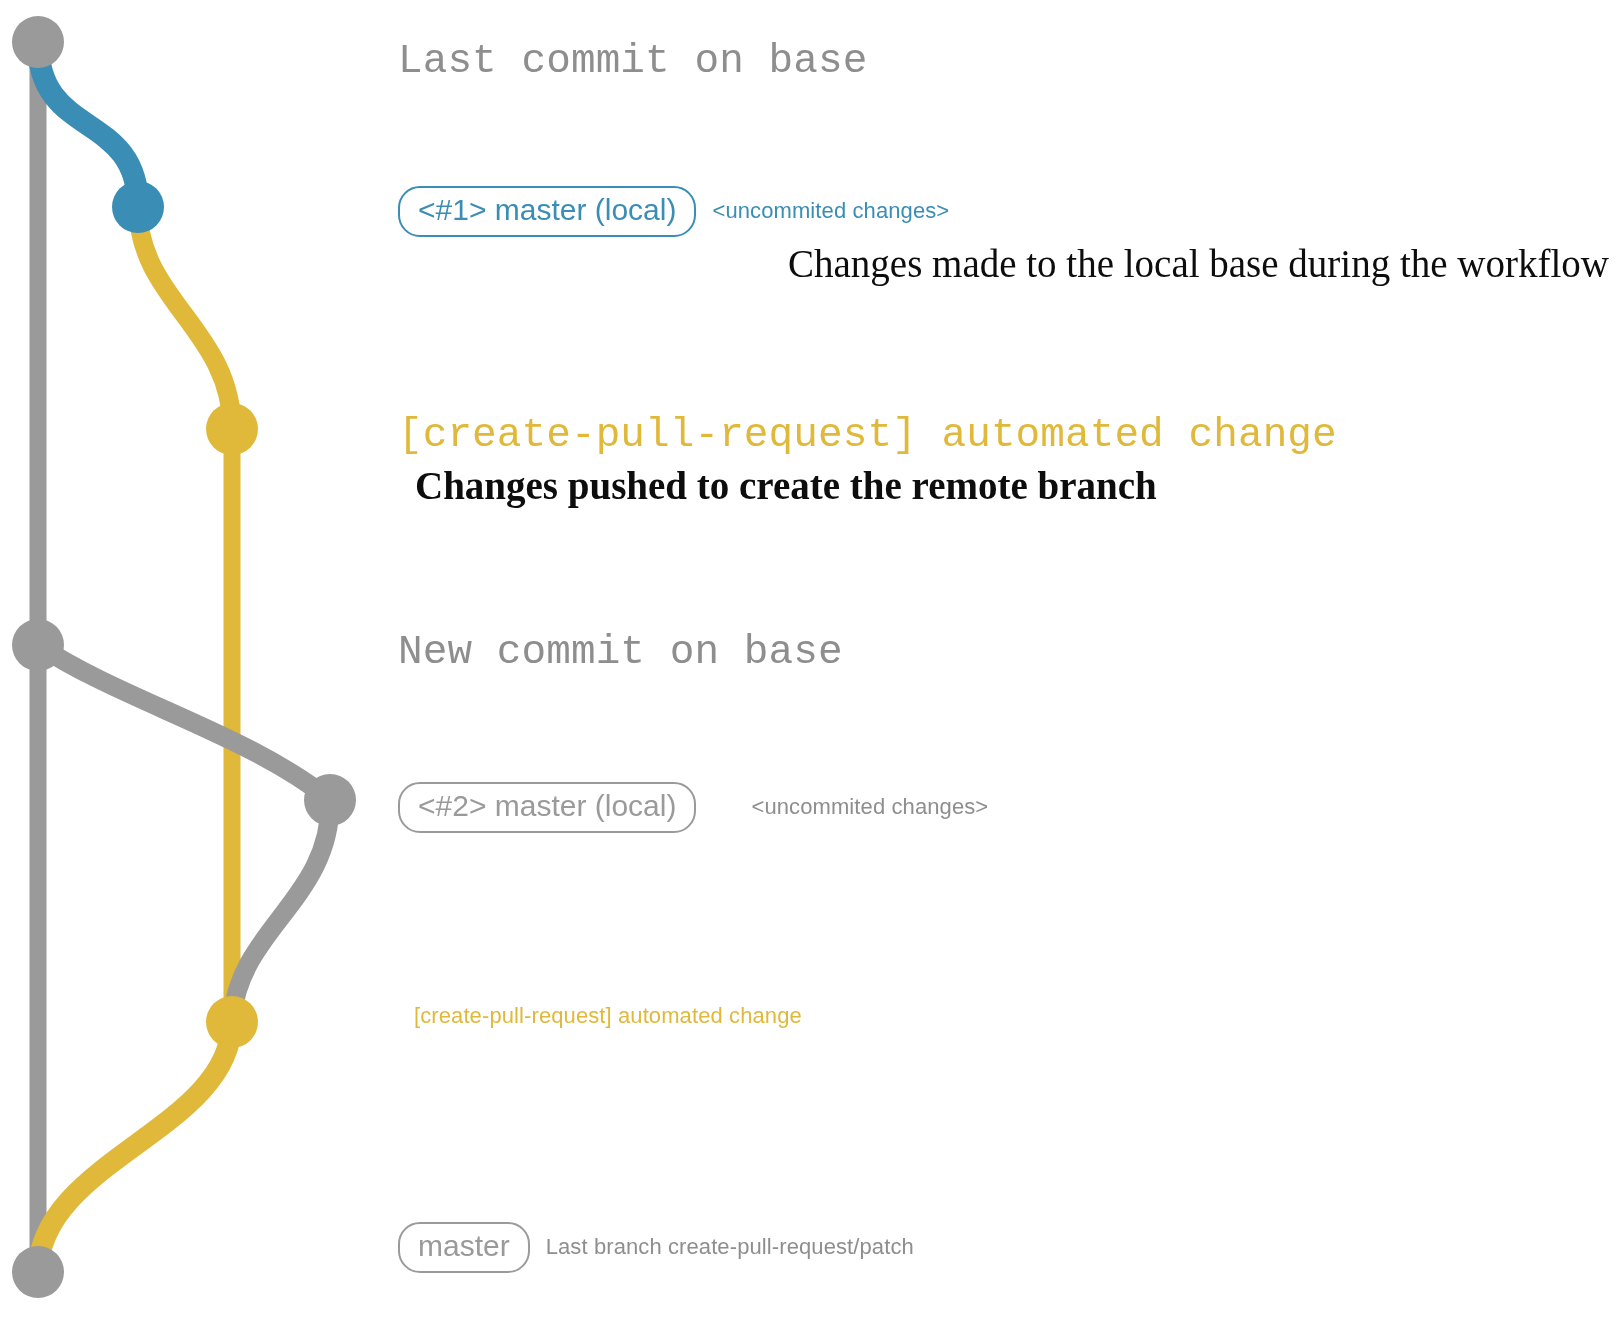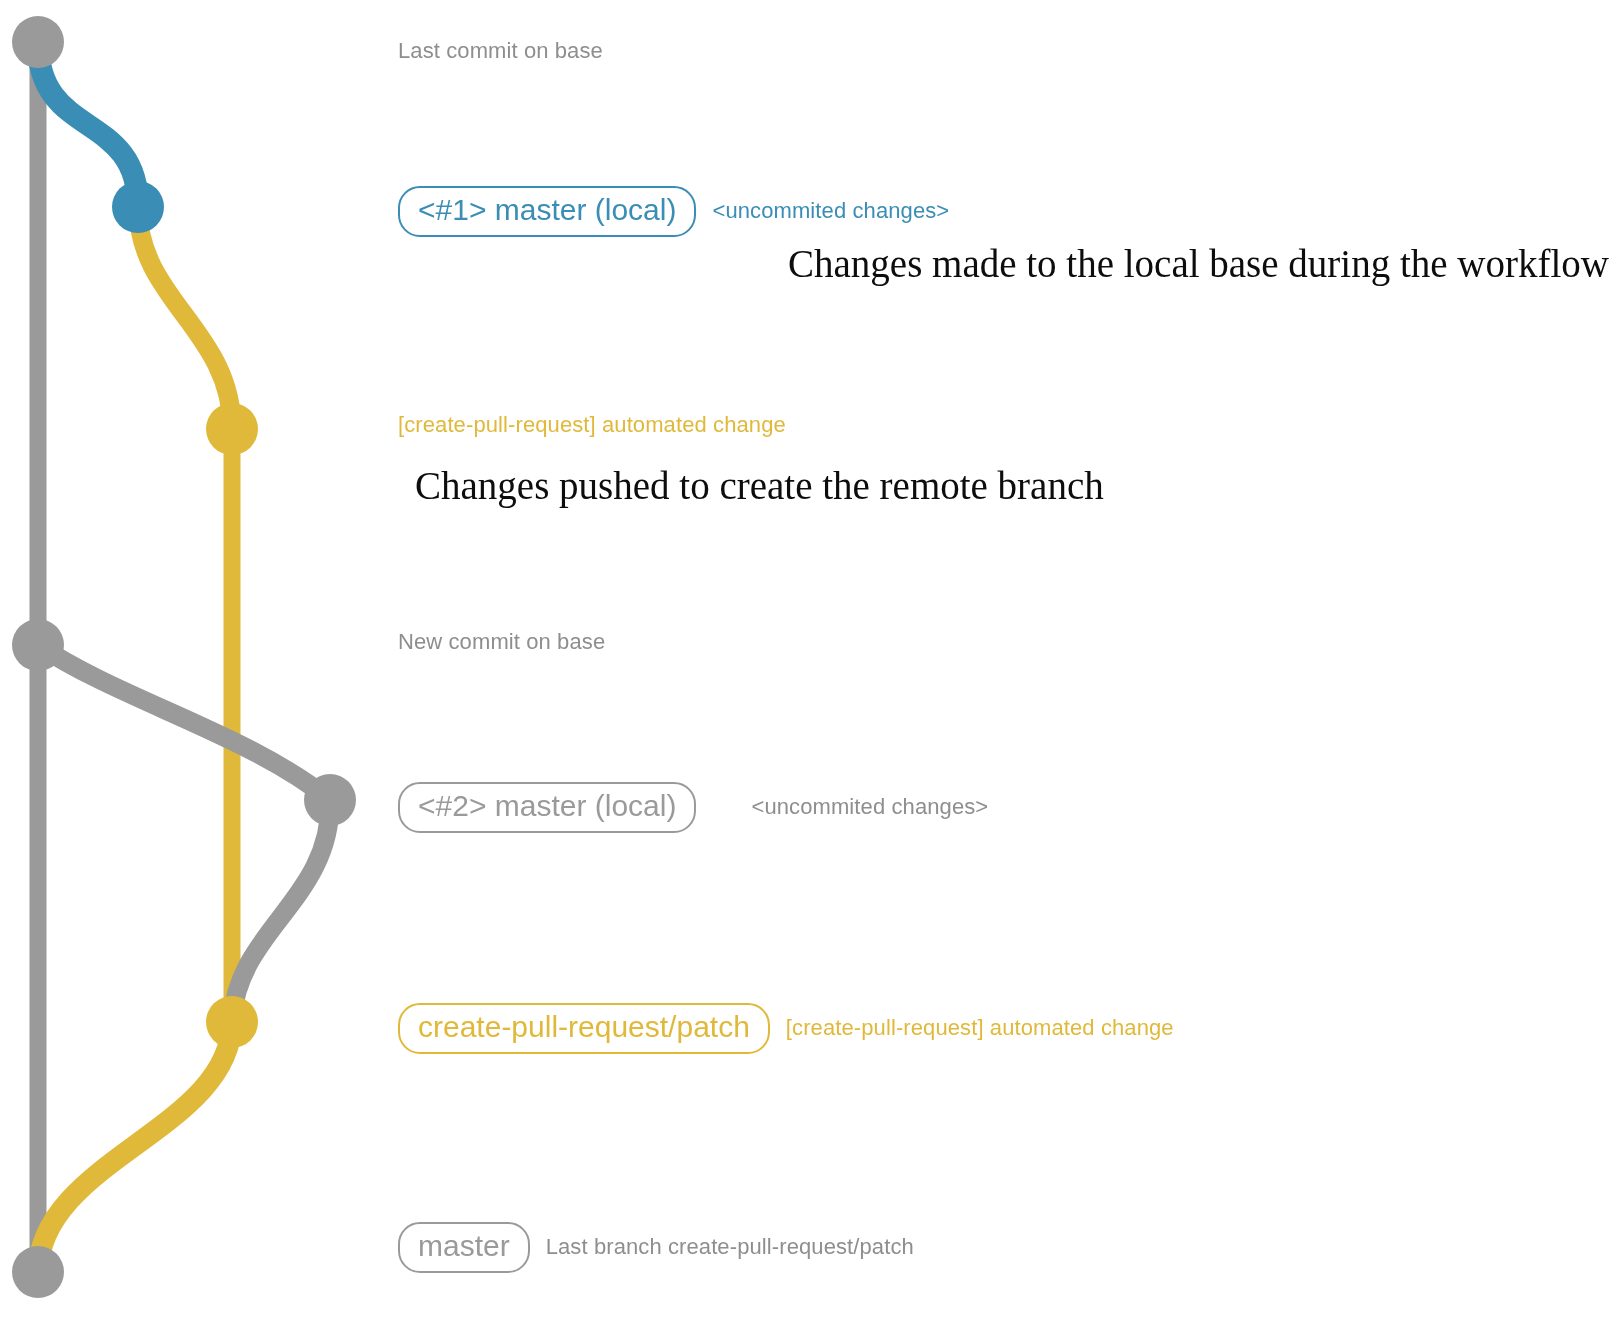--- a/index.html
+++ b/index.html
@@ -21,22 +21,22 @@
     position: absolute;
     left: 0; top: 0;
     width: 1618px; height: 1344px;
   }
   .row {
     position: absolute;
     display: flex;
     align-items: center;
   }
   .plain-title {
-    font-family: Liberation Sans, sans-serif;
-    font-size: 22px;
+    font-family: Liberation Mono, monospace;
+    font-size: 41px;
     color: #8e8e8e;
     white-space: nowrap;
     letter-spacing: 0.1px;
   }
   .badge {
     display: inline-block;
     border: 2px solid #8b5cf6;
     border-radius: 22px;
     padding: 6px 18px 9px 18px;
     font-size: 30px;
@@ -103,33 +103,32 @@
 
   <div class="row" style="left:398px; top:186px;">
     <span class="badge blue">&lt;#1&gt; master (local)</span>
     <span class="subject blue">&lt;uncommited changes&gt;</span>
   </div>
   <div class="desc" style="left:788px; top:241px;">Changes made to the local base during the workflow</div>
 
   <div class="row" style="left:398px; top:412px;">
     <span class="plain-title" style="color:#e0b93a;">[create-pull-request] automated change</span>
   </div>
-  <div class="desc" style="left:415px; top:463px;">Changes pushed to create the remote branch</div>
+  <div class="desc" style="left:415px; top:463px;font-weight:bold;">Changes pushed to create the remote branch</div>
 
   <div class="row" style="left:398px; top:629px;">
     <span class="plain-title">New commit on base</span>
   </div>
 
   <div class="row" style="left:398px; top:782px;gap:39px;">
     <span class="badge gray">&lt;#2&gt; master (local)</span>
     <span class="subject gray">&lt;uncommited changes&gt;</span>
   </div>
 
   <div class="row" style="left:398px; top:1003px;">
-    <span class="badge gold">create-pull-request/patch</span>
     <span class="subject gold">[create-pull-request] automated change</span>
   </div>
 
   <div class="row" style="left:398px; top:1222px;">
     <span class="badge gray">master</span>
     <span class="subject gray">Last branch create-pull-request/patch</span>
   </div>
 
 </div>
 

